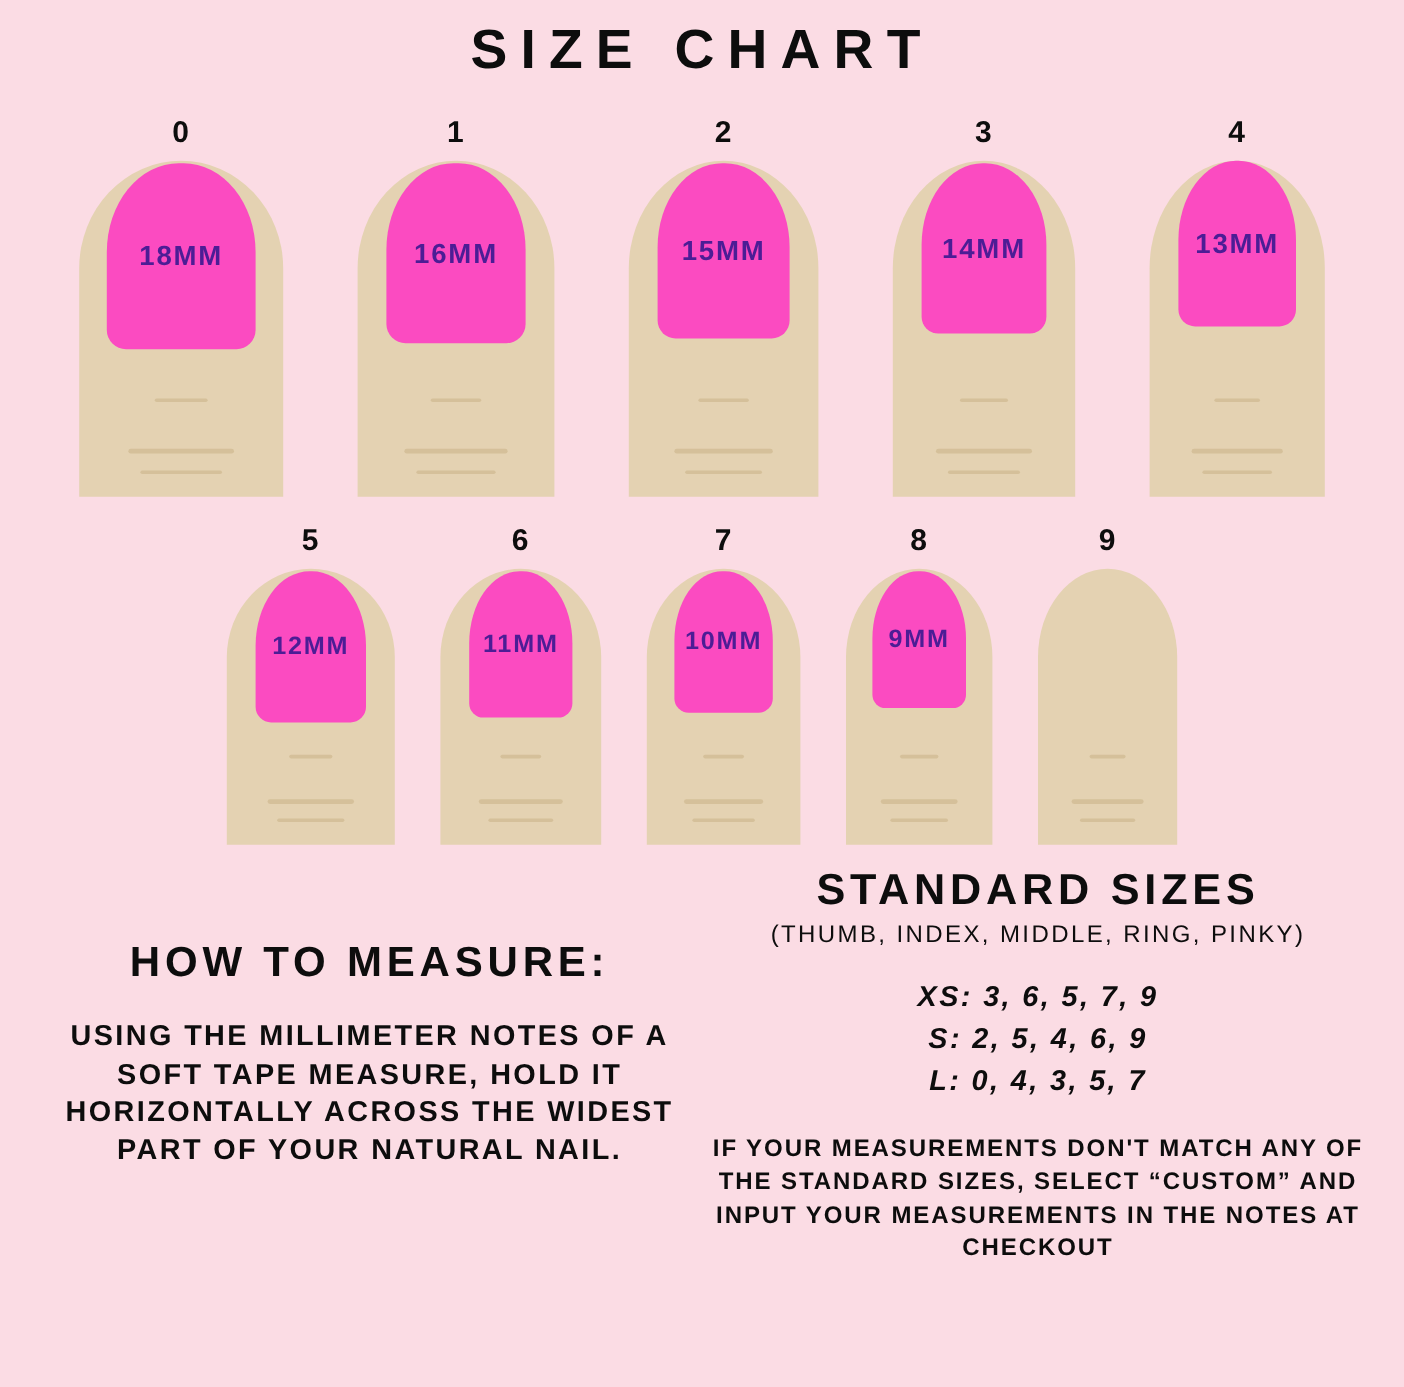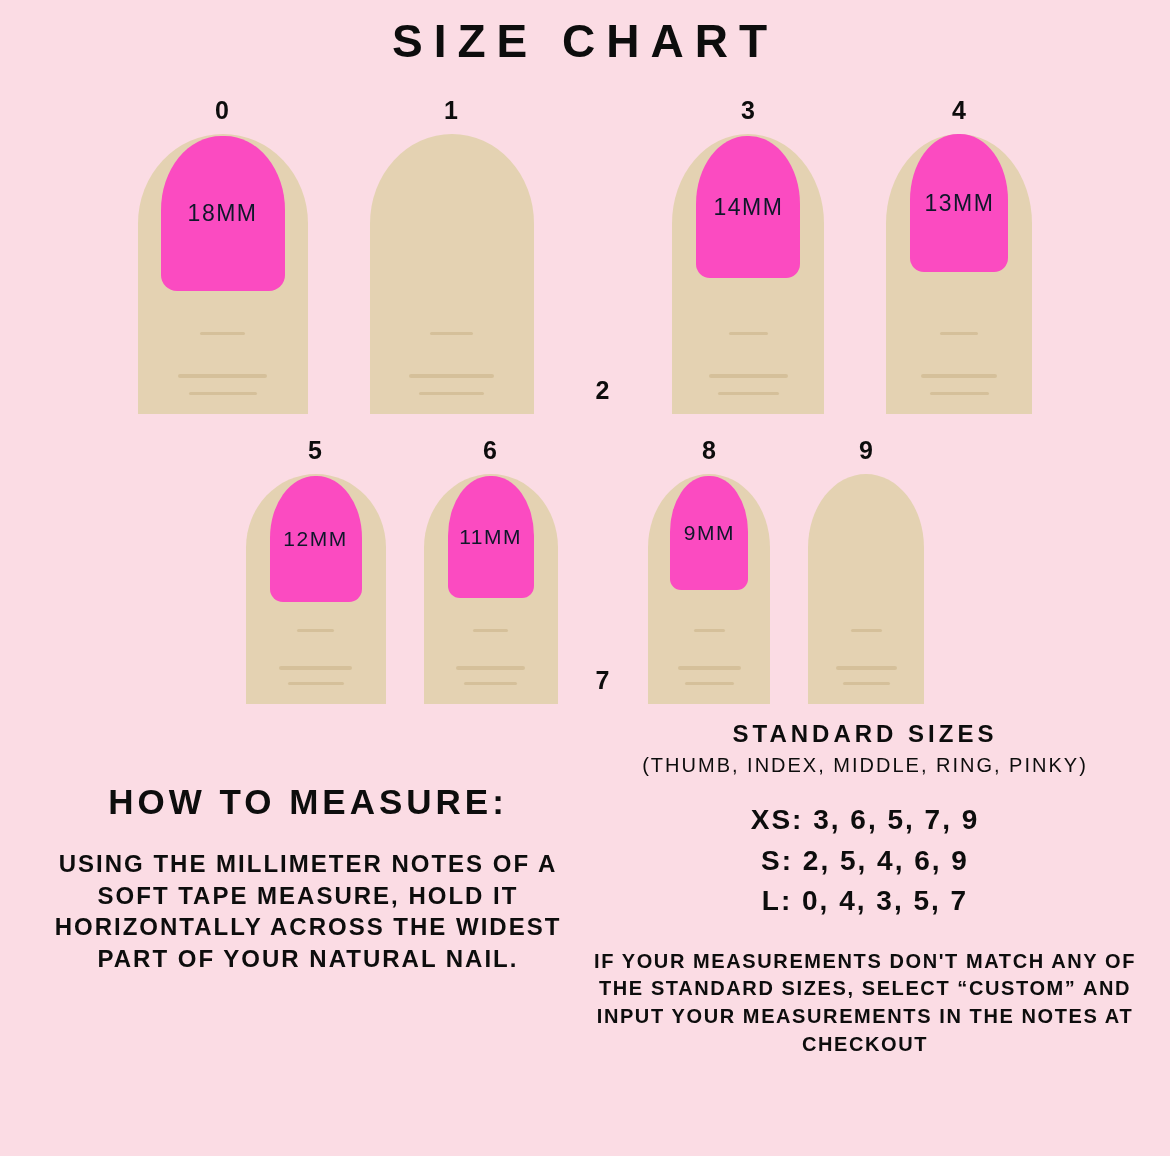--- a/index.html
+++ b/index.html
@@ -84,23 +84,23 @@
     left: 50%;
     transform: translateX(-50%);
     background: #fb49c0;
     background: #fb4bc1;
     display: flex;
     align-items: center;
     justify-content: center;
   }
   .nail-label {
     font-size: 23px;
-    font-weight: 400;
+    font-weight: 700;
     letter-spacing: 1.5px;
-    color: #0f172a;
+    color: #4c1d95;
     white-space: nowrap;
   }
   .row-2 .nail-label { font-size: 21px; }
 
   
   .bottom {
     display: flex;
     margin-top: 16px;
     padding: 0 28px;
   }
@@ -114,46 +114,47 @@
     text-align: center;
   }
 
   .h2 {
     font-size: 35px;
     font-weight: 700;
     letter-spacing: 4px;
     margin: 0 0 26px 0;
   }
   .h2-right {
-    font-size: 24px;
+    font-size: 36px;
     font-weight: 700;
     letter-spacing: 4px;
     margin: 0 0 4px 0;
   }
   .subhead {
     font-size: 20px;
     font-weight: 400;
     letter-spacing: 2px;
     line-height: 1.3;
     margin: 0 0 22px 0;
     padding: 0 40px;
   }
   .body-text {
     font-size: 24px;
     font-weight: 700;
     letter-spacing: 2px;
     line-height: 1.32;
     margin: 0;
   }
   .sizes-list {
-    font-size: 28px;
+    font-size: 24px;
     font-weight: 700;
     letter-spacing: 2px;
     line-height: 1.45;
     margin: 0 0 26px 0;
+    font-style: italic;
   }
   .note-text {
     font-size: 20px;
     font-weight: 700;
     letter-spacing: 1.6px;
     line-height: 1.38;
     margin: 0;
     padding: 0 6px;
   }
 </style>
@@ -179,25 +180,38 @@
   </div>
 
   <div class="finger-cell">
     <div class="size-number">1</div>
     <div class="finger">
       <div class="skin" style="width:164px;height:280px;">
         <div class="crease c1" style="top:198px;"></div>
         <div class="crease c2" style="top:240px;"></div>
         <div class="crease c3" style="top:258px;"></div>
       </div>
+      <div class="nail" style="width:116px;height:150px;top:2px;border-top-left-radius:56px 72px;border-top-right-radius:56px 72px;border-bottom-left-radius:16px;border-bottom-right-radius:16px;">
+        <span class="nail-label">16MM</span>
+      </div>
     </div>
   </div>
 
   <div class="finger-cell">
     <div class="size-number">2</div>
+    <div class="finger">
+      <div class="skin" style="width:158px;height:280px;">
+        <div class="crease c1" style="top:198px;"></div>
+        <div class="crease c2" style="top:240px;"></div>
+        <div class="crease c3" style="top:258px;"></div>
+      </div>
+      <div class="nail" style="width:110px;height:146px;top:2px;border-top-left-radius:54px 70px;border-top-right-radius:54px 70px;border-bottom-left-radius:15px;border-bottom-right-radius:15px;">
+        <span class="nail-label">15MM</span>
+      </div>
+    </div>
   </div>
 
   <div class="finger-cell">
     <div class="size-number">3</div>
     <div class="finger">
       <div class="skin" style="width:152px;height:280px;">
         <div class="crease c1" style="top:198px;"></div>
         <div class="crease c2" style="top:240px;"></div>
         <div class="crease c3" style="top:258px;"></div>
       </div>
@@ -248,20 +262,30 @@
         <div class="crease c3" style="top:208px;"></div>
       </div>
       <div class="nail" style="width:86px;height:122px;top:2px;border-top-left-radius:42px 60px;border-top-right-radius:42px 60px;border-bottom-left-radius:12px;border-bottom-right-radius:12px;">
         <span class="nail-label">11MM</span>
       </div>
     </div>
   </div>
 
   <div class="finger-cell">
     <div class="size-number">7</div>
+    <div class="finger">
+      <div class="skin" style="width:128px;height:230px;">
+        <div class="crease c1" style="top:155px;"></div>
+        <div class="crease c2" style="top:192px;"></div>
+        <div class="crease c3" style="top:208px;"></div>
+      </div>
+      <div class="nail" style="width:82px;height:118px;top:2px;border-top-left-radius:40px 58px;border-top-right-radius:40px 58px;border-bottom-left-radius:12px;border-bottom-right-radius:12px;">
+        <span class="nail-label">10MM</span>
+      </div>
+    </div>
   </div>
 
   <div class="finger-cell">
     <div class="size-number">8</div>
     <div class="finger">
       <div class="skin" style="width:122px;height:230px;">
         <div class="crease c1" style="top:155px;"></div>
         <div class="crease c2" style="top:192px;"></div>
         <div class="crease c3" style="top:208px;"></div>
       </div>

